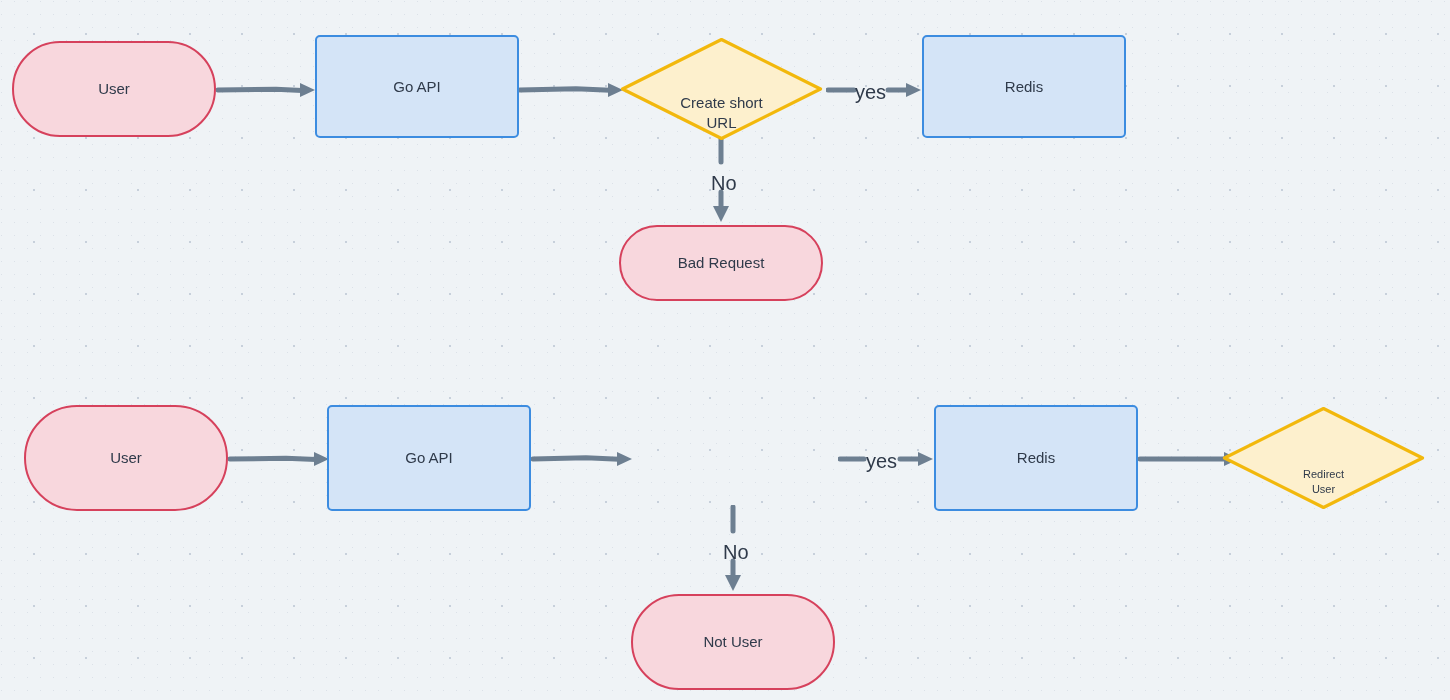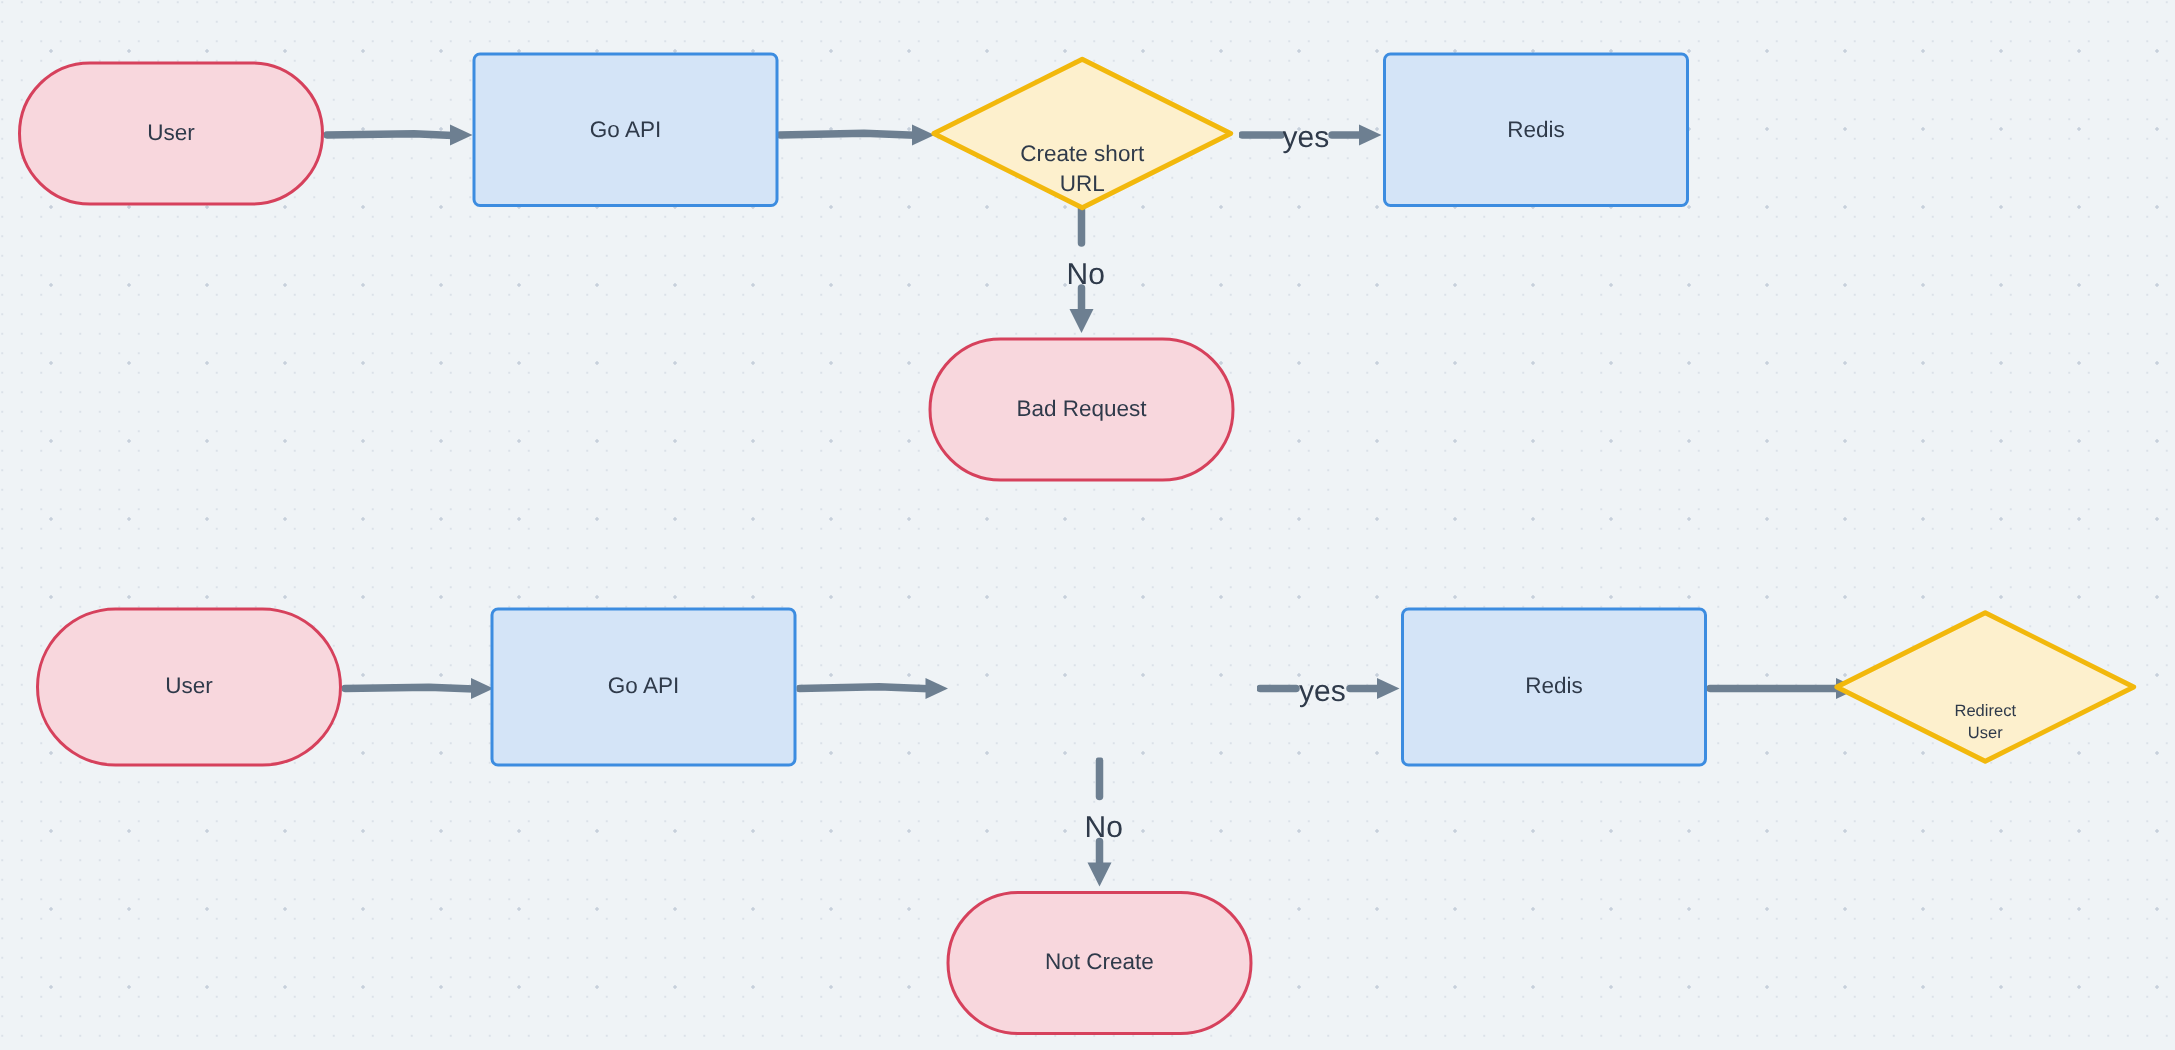--- a/index.html
+++ b/index.html
@@ -122,21 +122,21 @@
       <polygon points="101.5,2.5 200.5,52 101.5,101.5 2.5,52" fill="#fdf0cd" stroke="#f2b80c" stroke-width="3.2" stroke-linejoin="round"></polygon>
     </svg>
     <span class="node-label">Create short
 URL</span>
   </div>
 
   <div class="node shape-box" style="left:922px; top:35px; width:204px; height:103px; font-size:15px;">
     <span class="node-label">Redis</span>
   </div>
 
-  <div class="node shape-capsule" style="left:619px; top:225px; width:204px; height:96px; font-size:15px;">
+  <div class="node shape-capsule" style="left:619px; top:225px; width:204px; height:76px; font-size:15px;">
     <span class="node-label">Bad Request</span>
   </div>
 
   <svg class="edge" style="left:228px; top:439px;" width="110" height="40" viewBox="0 0 110 40">
     <path d="M2,20 L58,19.2 L88,20.4" stroke="#6d7f91" stroke-width="5" fill="none" stroke-linecap="round"></path>
     <path d="M86,13 L101,20 L86,27 Z" fill="#6d7f91"></path>
   </svg>
 
   <svg class="edge" style="left:531px; top:439px;" width="110" height="40" viewBox="0 0 110 40">
     <path d="M2,20 L55,18.8 L88,20.2" stroke="#6d7f91" stroke-width="5" fill="none" stroke-linecap="round"></path>
@@ -177,16 +177,16 @@
 
   <div class="node shape-diamond" style="left:1222px; top:406px; width:203px; height:104px; font-size:11px;">
     <svg class="diamond-bg" viewBox="0 0 203 104" preserveAspectRatio="none">
       <polygon points="101.5,2.5 200.5,52 101.5,101.5 2.5,52" fill="#fdf0cd" stroke="#f2b80c" stroke-width="3.2" stroke-linejoin="round"></polygon>
     </svg>
     <span class="node-label">Redirect
 User</span>
   </div>
 
   <div class="node shape-capsule" style="left:631px; top:594px; width:204px; height:96px; font-size:15px;">
-    <span class="node-label">Not Create</span>
+    <span class="node-label">Not User</span>
   </div>
 
 </div>
 
 </body></html>

